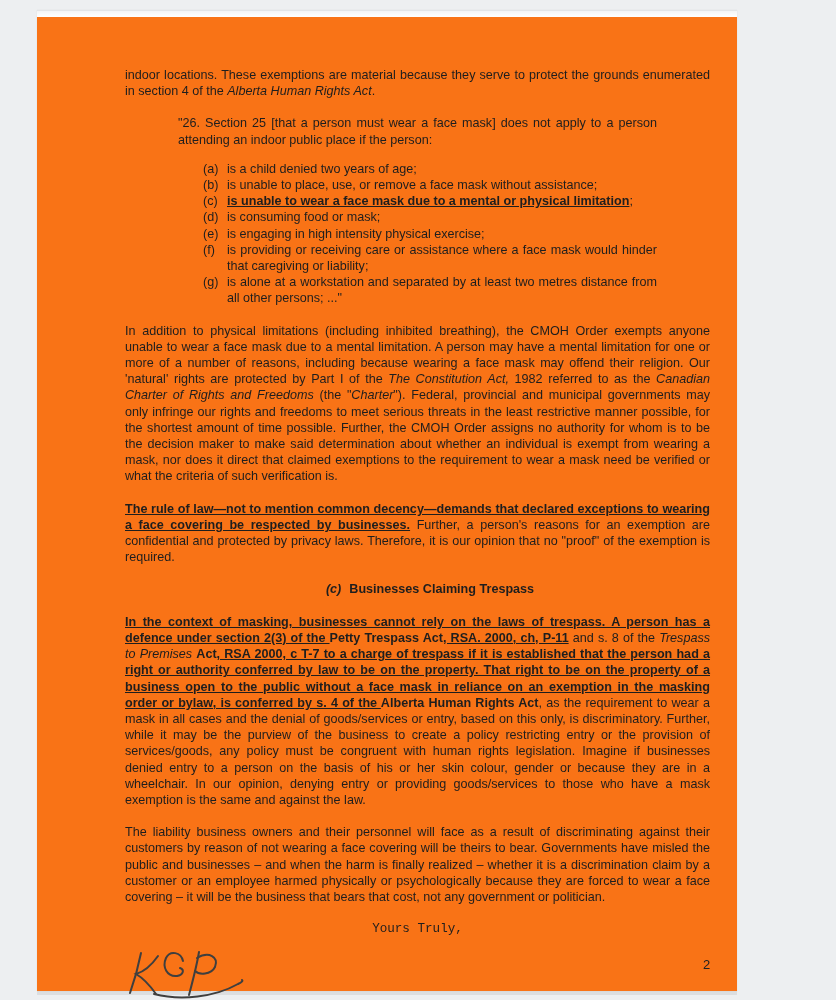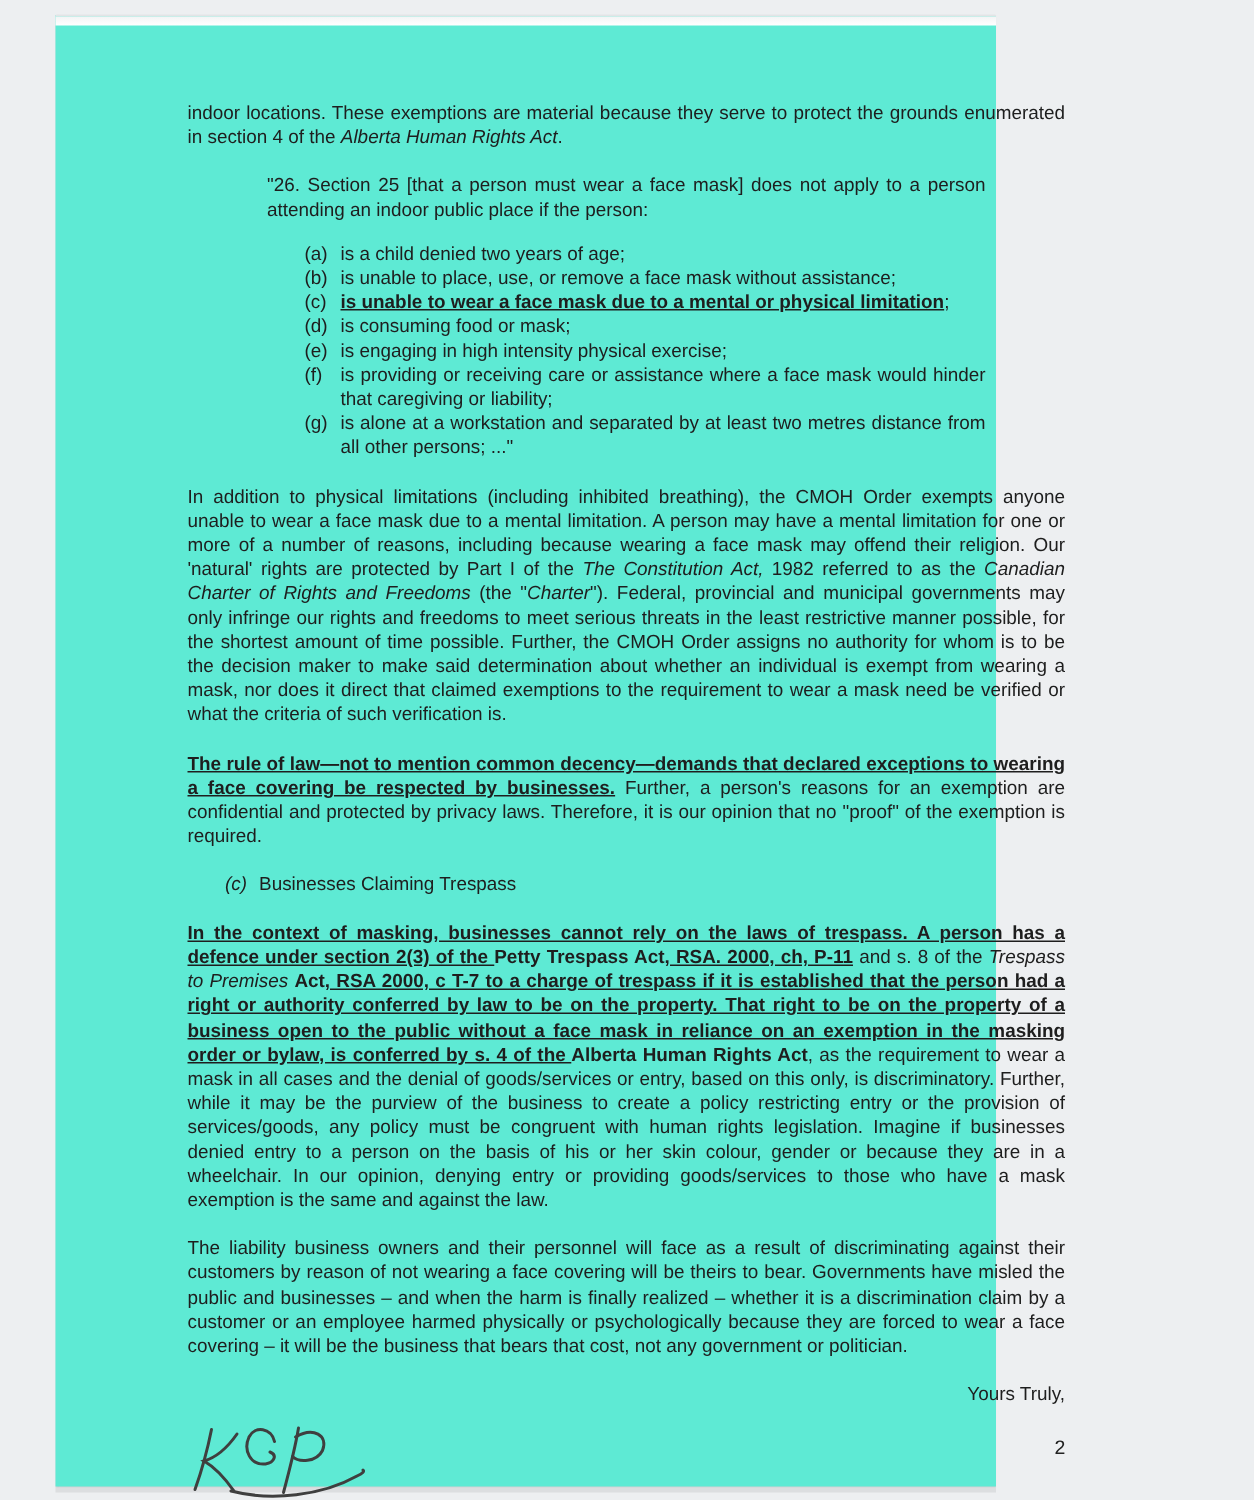--- a/index.html
+++ b/index.html
@@ -3,22 +3,22 @@
 <meta charset="utf-8">
 <style>
   html,body{margin:0;padding:0;}
   body{
     width:836px;height:1000px;position:relative;overflow:hidden;
     background:#edeff1;
     font-family:"Liberation Sans","DejaVu Sans",sans-serif;
     -webkit-font-smoothing:antialiased;
   }
   .sheet{
-    position:absolute;left:37px;top:10px;width:627px;height:980px;
-    background:#5eead4;
+    position:absolute;left:37px;top:10px;width:700px;height:980px;
+    background:#f97316;
     border-top:1px solid #e2e4e6;
     box-shadow:0 0 1px rgba(0,0,0,.10), 0 4px 0 #dcdee0;
   }
   .sheet::before{
     content:"";position:absolute;left:0;top:0;right:0;height:6px;
     background:linear-gradient(#f3f4f5,#ffffff);
   }
   .content{
     position:absolute;left:88px;top:56px;width:585px;
     font-size:12.6px;line-height:16.2px;color:#1e1e1e;
@@ -26,23 +26,23 @@
   }
   .para{margin:0 0 16px 0;}
   .r-b{font-weight:bold;text-decoration:underline;}
   .r-i{font-style:italic;}
   .r-bi{font-weight:bold;}
   .quote{margin-left:53px;margin-right:53px;margin-bottom:13px;}
   .qlist{margin-left:78px;margin-right:53px;margin-bottom:16px;}
   .li{display:flex;}
   .li-marker{flex:0 0 24px;}
   .li-text{flex:1;text-align:justify;}
-  .heading{margin:0 0 16px 25px;font-weight:normal;text-align:left;}
+  .heading{margin:0 0 16px 25px;font-weight:bold;text-align:center;}
   .heading .h-marker{font-style:italic;margin-right:8px;}
-  .closing{margin:0 0 4px 0;text-align:right;}
+  .closing{margin:0 0 4px 0;text-align:center;font-family:Liberation Mono, monospace;}
   .signature{margin:10px 0 2px 0;height:56px;text-align:left;}
   .page-number{
     position:absolute;left:666px;top:946px;
     font-size:13px;color:#222;
   }
 </style>
 </head>
 <body>
 
 <div class="sheet">

